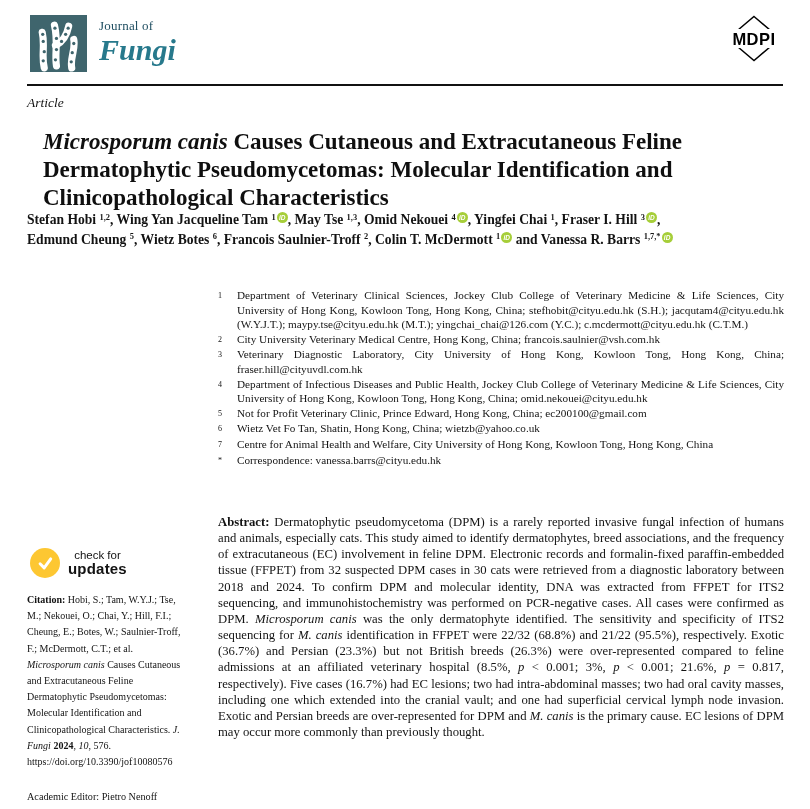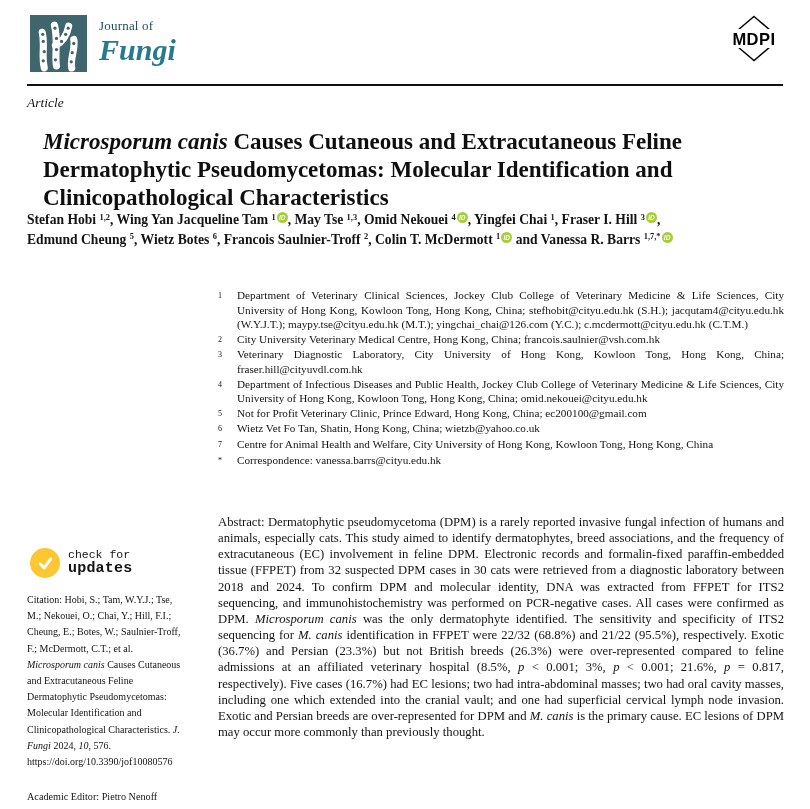--- a/index.html
+++ b/index.html
@@ -3,21 +3,21 @@
 <meta charset="utf-8">
 <style>
   html,body{margin:0;padding:0;}
   body{
     width:810px;height:809px;position:relative;overflow:hidden;
     background:#ffffff;color:#131313;
     font-family:"Liberation Serif", serif;
   }
   .abs{position:absolute;}
   .it{font-style:italic;}
-  .bd{font-weight:normal;}
+  .bd{font-weight:bold;}
   sup{font-size:0.62em;line-height:0;position:relative;top:-0.5em;vertical-align:baseline;}
 
   
   .logo-square{left:30px;top:15px;width:57px;height:57px;}
   .logo-text{left:99px;top:19px;line-height:1;}
   .logo-tagline{font-size:13px;color:#1e4d60;letter-spacing:0.2px;}
   .logo-name{font-size:30px;font-weight:bold;font-style:italic;color:#27798c;margin-top:3px;}
   .mdpi-badge{right:27px;top:15px;width:58px;height:47px;}
   .header-rule{left:27px;top:84px;width:756px;border-top:2px solid #111;height:0;}
 
@@ -31,21 +31,21 @@
   .aff-row{display:flex;}
   .aff-marker{flex:0 0 19px;font-size:8px;padding-top:1px;font-weight:normal;}
   .aff-text{flex:1;text-align:justify;}
 
   
   .abstract{left:218px;top:514px;width:566px;font-size:12.7px;line-height:16.15px;text-align:justify;}
 
   
   .check-badge{left:30px;top:548px;display:flex;align-items:center;cursor:pointer;}
   .check-circle{width:30px;height:30px;border-radius:50%;background:#fdc732;display:flex;align-items:center;justify-content:center;}
-  .check-lines{margin-left:8px;font-family:Liberation Mono, monospace;line-height:1.05;}
+  .check-lines{margin-left:8px;font-family:Liberation Sans, sans-serif;line-height:1.05;text-align:center;}
   .check-l1{font-size:11.5px;}
   .check-l2{font-size:15px;font-weight:bold;letter-spacing:0.2px;}
   .citation{left:27px;top:592px;width:159px;font-size:10px;line-height:16.2px;}
   .academic-editor{left:27px;top:791px;width:230px;font-size:10.2px;white-space:nowrap;}
 
   .orcid-icon{
     display:inline-block;width:11px;height:11px;border-radius:50%;
     background:#a6ce39;color:#fff;text-align:center;
     font:italic bold 6.5px/11px "Liberation Sans",sans-serif;
     vertical-align:4px;margin-left:1px;cursor:pointer;

